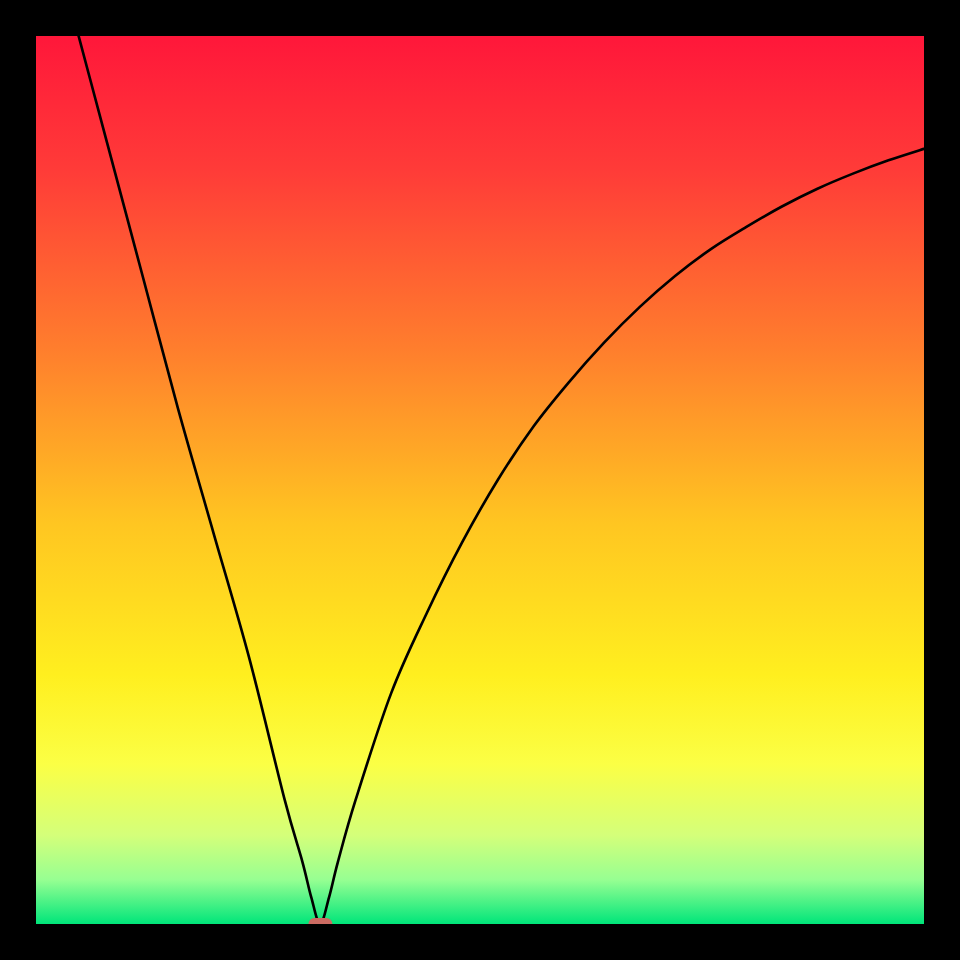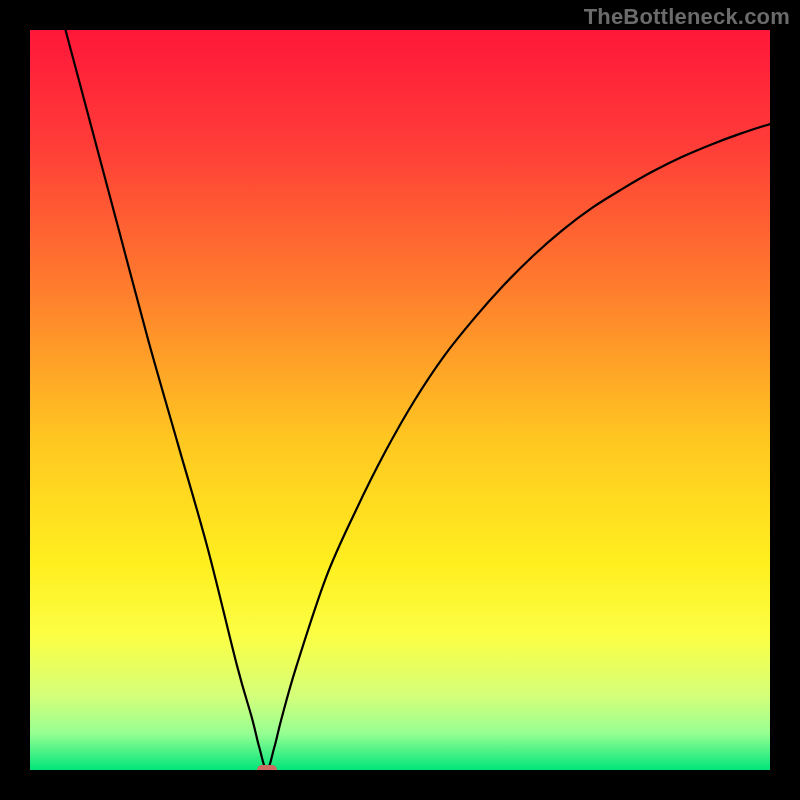--- a/index.html
+++ b/index.html
@@ -53,21 +53,20 @@
     border-radius: 5px;
     background: #cb6b62;
     transform: translate(-50%, -50%);
   }
 </style>
 </head>
 <body>
 
 <div class="frame">
 
-  <div class="watermark">TheBottleneck.com</div>
 
   <div class="plot-area">
     <svg class="gradient" viewBox="0 0 740 740" preserveAspectRatio="none">
       <defs>
         <linearGradient id="bg-grad" x1="0" y1="0" x2="0" y2="1">
             <stop offset="0.0%" stop-color="#ff173a"></stop>
             <stop offset="15.0%" stop-color="#ff3b38"></stop>
             <stop offset="35.0%" stop-color="#ff7d2d"></stop>
             <stop offset="55.0%" stop-color="#ffc621"></stop>
             <stop offset="72.0%" stop-color="#ffef1f"></stop>

